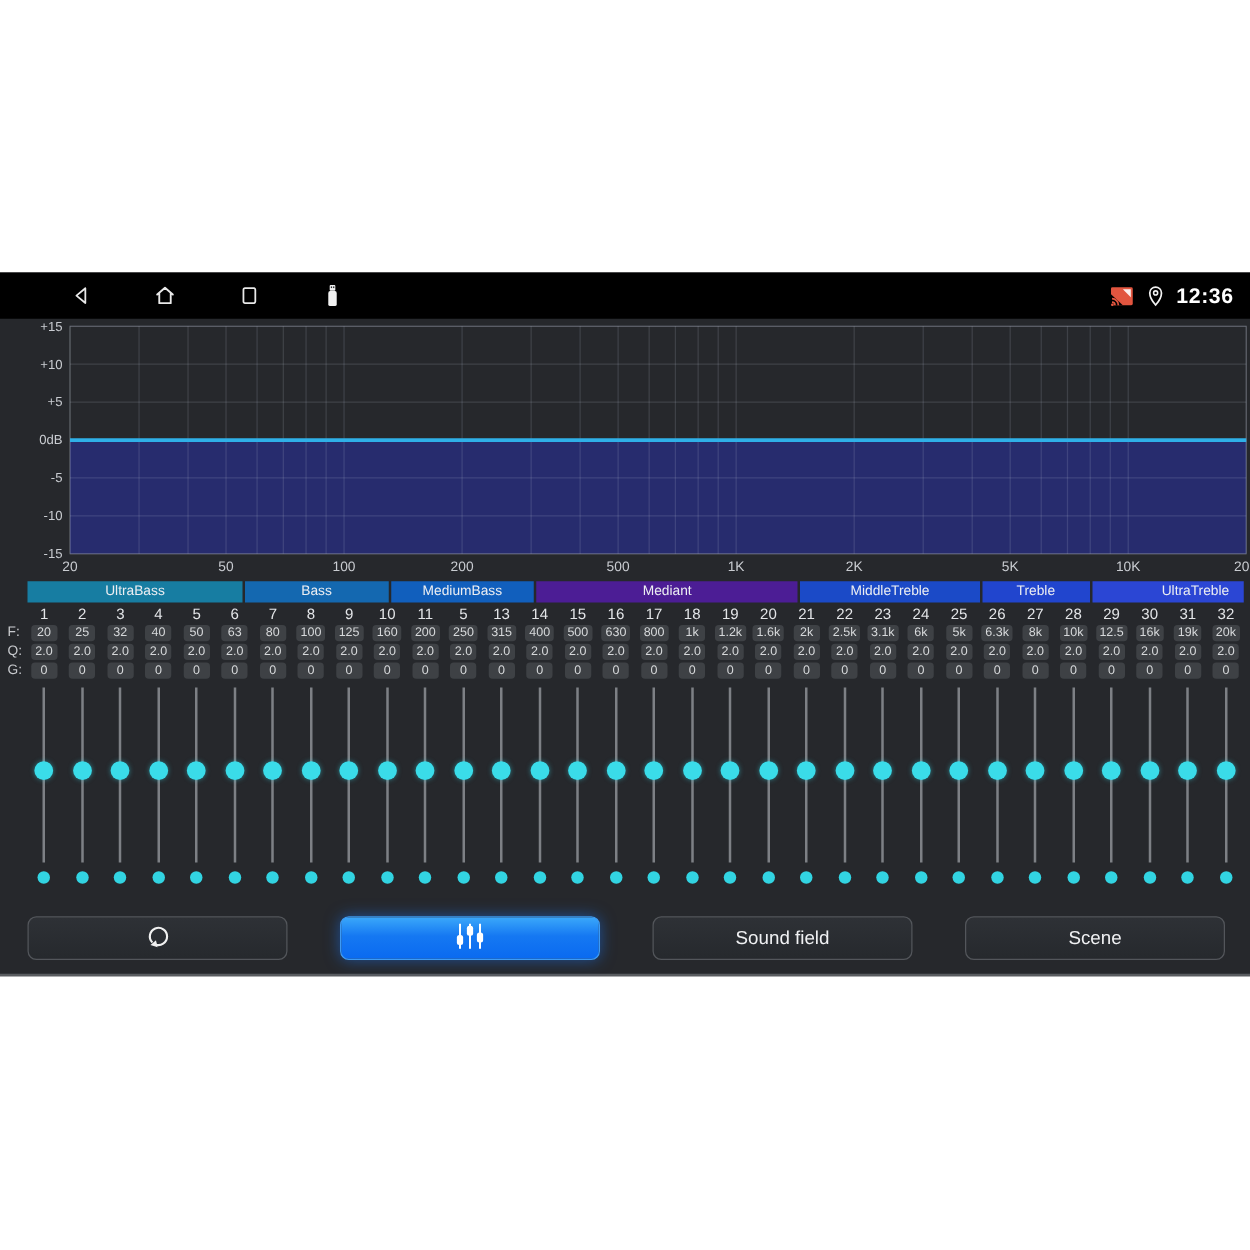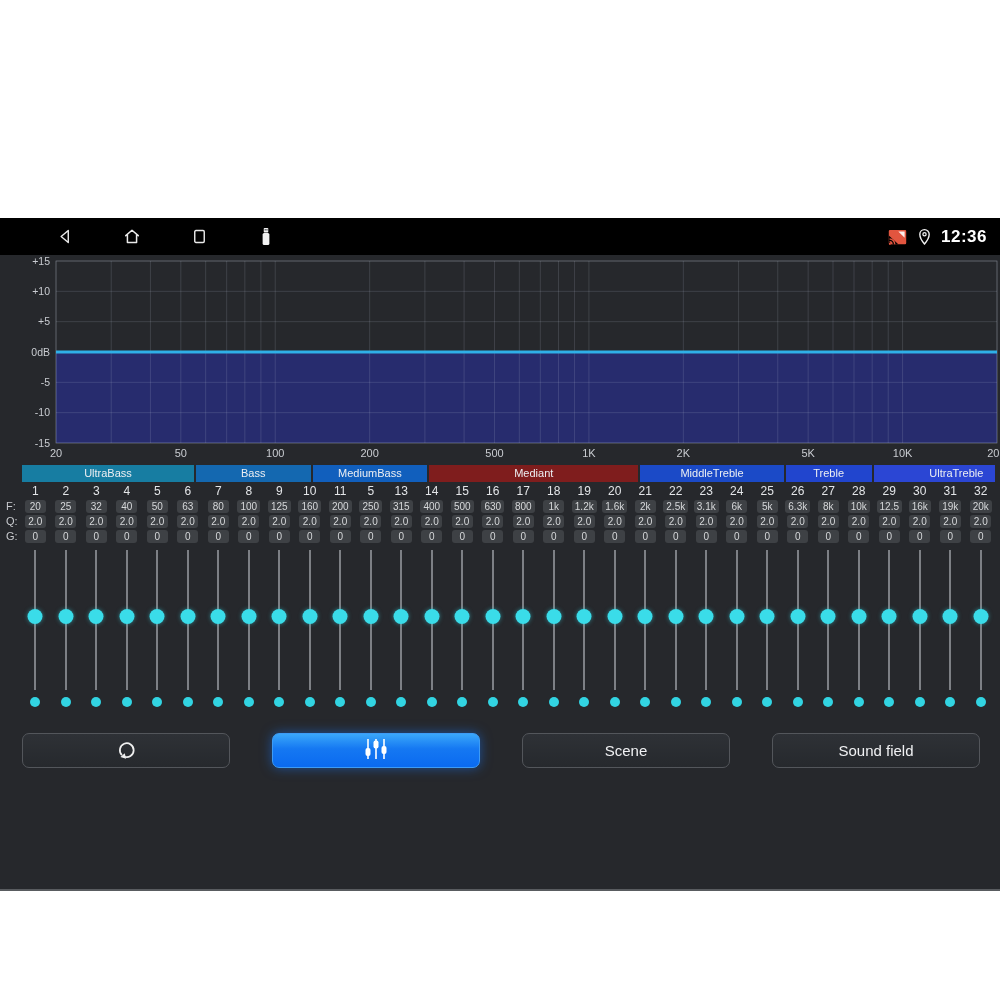--- a/index.html
+++ b/index.html
@@ -1,18 +1,18 @@
 <!DOCTYPE html>
 <html><head>
 <meta charset="utf-8">
 <style>
   * { margin:0; padding:0; box-sizing:border-box; }
   html,body { width:1000px; height:1000px; background:#ffffff; font-family:"Liberation Sans", sans-serif; overflow:hidden; }
 
-  .device { position:absolute; top:218px; left:0; width:1000px; height:673px;
+  .device { position:absolute; top:218px; left:0; width:1000px; height:563px;
             background:#26282c; border-bottom:2px solid #595c60; }
 
   
   .status-bar { position:absolute; top:0; left:0; width:100%; height:37px; background:#000;
                 display:flex; align-items:center; padding:0 13px 0 55px; }
   .nav-group { display:flex; align-items:center; gap:47px; }
   .nav-ico { width:20px; height:20px; display:flex; align-items:center; justify-content:center; }
   .right-group { margin-left:auto; display:flex; align-items:center; gap:7px; }
   .clock { color:#fff; font-size:17px; font-weight:bold; letter-spacing:0.5px; }
 
@@ -166,21 +166,21 @@
         <text x="796.1538493867957" y="202" text-anchor="middle" fill="#c9ccd1" font-size="11">5K</text>
         <text x="890.5769246933978" y="202" text-anchor="middle" fill="#c9ccd1" font-size="11">10K</text>
         <text x="985" y="202" text-anchor="middle" fill="#c9ccd1" font-size="11">20K</text>
       </svg>
   </div>
 
   <div class="cat-bar" id="cat-bar">
       <div class="cat-seg" style="flex-grow: 6; flex-basis: 0px; background: rgb(23, 125, 162);">UltraBass</div>
       <div class="cat-seg" style="flex-grow: 4; flex-basis: 0px; background: rgb(20, 104, 176);">Bass</div>
       <div class="cat-seg" style="flex-grow: 4; flex-basis: 0px; background: rgb(17, 95, 189);">MediumBass</div>
-      <div class="cat-seg" style="flex-grow: 7.3; flex-basis: 0px; background: #7f1d1d;">Mediant</div>
+      <div class="cat-seg" style="flex-grow: 7.3; flex-basis: 0px; background: #4c1d95;">Mediant</div>
       <div class="cat-seg" style="flex-grow: 5; flex-basis: 0px; background: rgb(27, 74, 199);">MiddleTreble</div>
       <div class="cat-seg" style="flex-grow: 3; flex-basis: 0px; background: rgb(33, 69, 206);">Treble</div>
       <div class="cat-seg" style="flex-grow: 2.7; flex-basis: 0px; background: rgb(43, 70, 212); padding-left: 44px;">UltraTreble</div>
     </div>
 
   <div class="row-label" style="top:281px">F:</div>
   <div class="row-label" style="top:296px">Q:</div>
   <div class="row-label" style="top:311px">G:</div>
 
   <div class="band-grid row-numbers" id="row-numbers">
@@ -690,20 +690,20 @@
           <line x1="5" y1="2" x2="5" y2="22" stroke="#fff" stroke-width="1.6"></line>
           <line x1="13" y1="2" x2="13" y2="22" stroke="#fff" stroke-width="1.6"></line>
           <line x1="21" y1="2" x2="21" y2="22" stroke="#fff" stroke-width="1.6"></line>
           <rect x="2.5" y="11" width="5" height="8" rx="2" fill="#fff"></rect>
           <rect x="10.5" y="3.5" width="5" height="8" rx="2" fill="#fff"></rect>
           <rect x="18.5" y="9" width="5" height="8" rx="2" fill="#fff"></rect>
         </svg>
       </span>
     </div>
     <div class="btn">
+      <span>Sound field</span>
+    </div>
+    <div class="btn">
       <span>Scene</span>
     </div>
-    <div class="btn">
-      <span>Sound field</span>
-    </div>
   </div>
 
 </div>
 
 </body></html>

